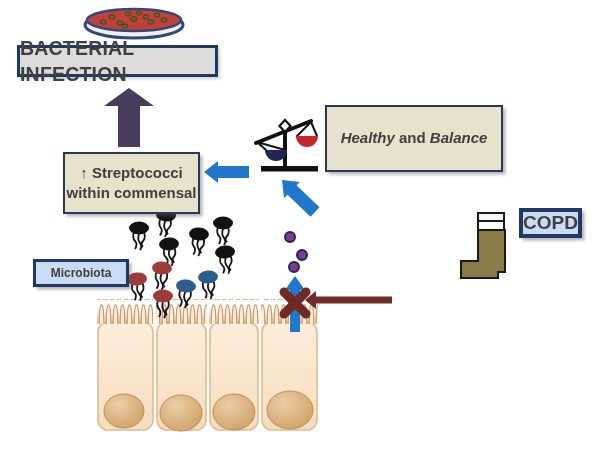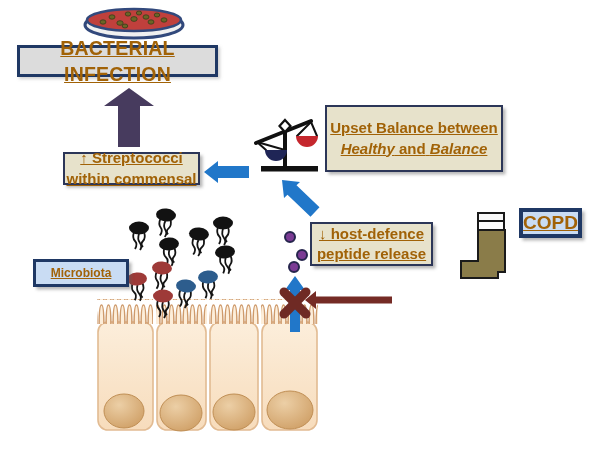--- a/index.html
+++ b/index.html
@@ -3,30 +3,30 @@
 <meta charset="utf-8">
 <style>
   html,body{margin:0;padding:0;background:#fff;}
   .stage{
     position:relative;width:600px;height:453px;background:#ffffff;
     font-family:"Liberation Sans", sans-serif;overflow:hidden;
   }
   .stage svg{position:absolute;left:0;top:0;}
   .box{
     position:absolute;box-sizing:border-box;display:flex;flex-direction:column;
-    align-items:center;justify-content:center;text-align:center;
-    font-weight:bold;color:#a16207;line-height:1.35;text-decoration:underline;
+    align-items:center;justify-content:center;
+    font-weight:bold;color:#404040;line-height:1.35;
   }
   .beige{background:#e7e2cb;border:2px solid #2c3658;box-shadow:2.5px 2.5px 3px rgba(90,90,90,.45);}
   .grayb{background:#dcdcdc;border:3px solid #1f3864;box-shadow:2px 2px 3px rgba(120,120,120,.35);}
   .blueb{background:#c9dcf3;border:3px solid #1f3864;box-shadow:2.5px 2.5px 3px rgba(90,90,90,.45);}
   .thick{border-width:4px;}
   .it{font-style:italic;margin-top:42px;}
   #box-infection{left:17px;top:45px;width:201px;height:32px;font-size:19.5px;letter-spacing:.2px;}
-  #box-strep{left:63px;top:152px;width:137px;height:33px;font-size:15px;}
+  #box-strep{left:63px;top:152px;width:137px;height:62px;font-size:15px;}
   #box-upset{left:325px;top:105px;width:178px;height:67px;font-size:15px;}
   #box-host{left:310px;top:222px;width:123px;height:44px;font-size:15px;}
   #box-microbiota{left:33px;top:259px;width:96px;height:28px;font-size:12px;}
   #box-copd{left:519px;top:208px;width:63px;height:30px;font-size:19px;}
   #box-inhaled{left:392px;top:288px;width:181px;height:28px;font-size:18px;}
 </style>
 </head>
 <body>
 
 <div class="stage">
@@ -147,32 +147,27 @@
   <div class="box grayb" id="box-infection">
     <span>BACTERIAL INFECTION</span>
   </div>
 
   <div class="box beige" id="box-strep">
     <span>↑ Streptococci</span>
     <span>within commensal</span>
   </div>
 
   <div class="box beige" id="box-upset">
-    <span>Upset Balance between</span>
     <span>
       <span class="it">Healthy</span>
       <span>and</span>
       <span class="it">Balance</span>
     </span>
   </div>
 
-  <div class="box beige" id="box-host">
-    <span>↓ host-defence</span>
-    <span>peptide release</span>
-  </div>
 
   <div class="box blueb" id="box-microbiota">
     <span>Microbiota</span>
   </div>
 
   <div class="box blueb thick" id="box-copd">
     <span>COPD</span>
   </div>
 
 

